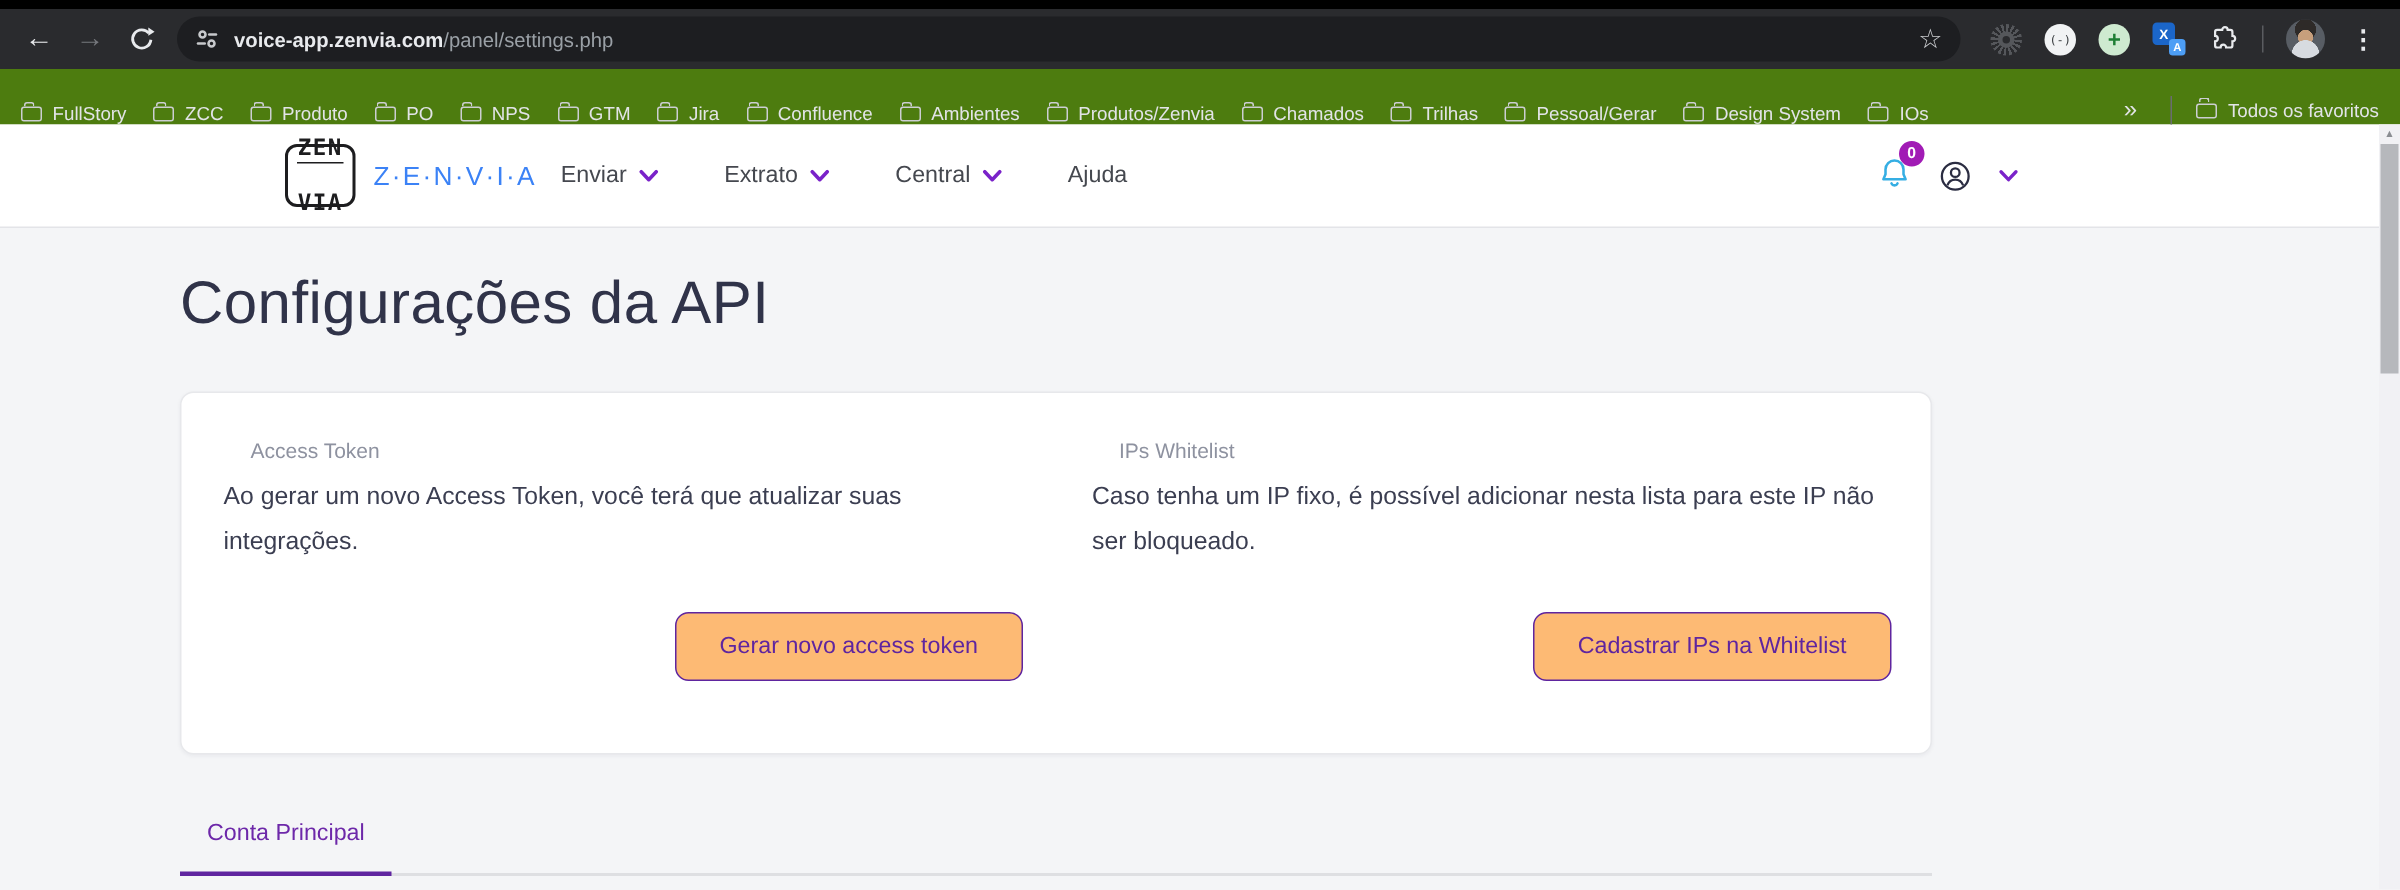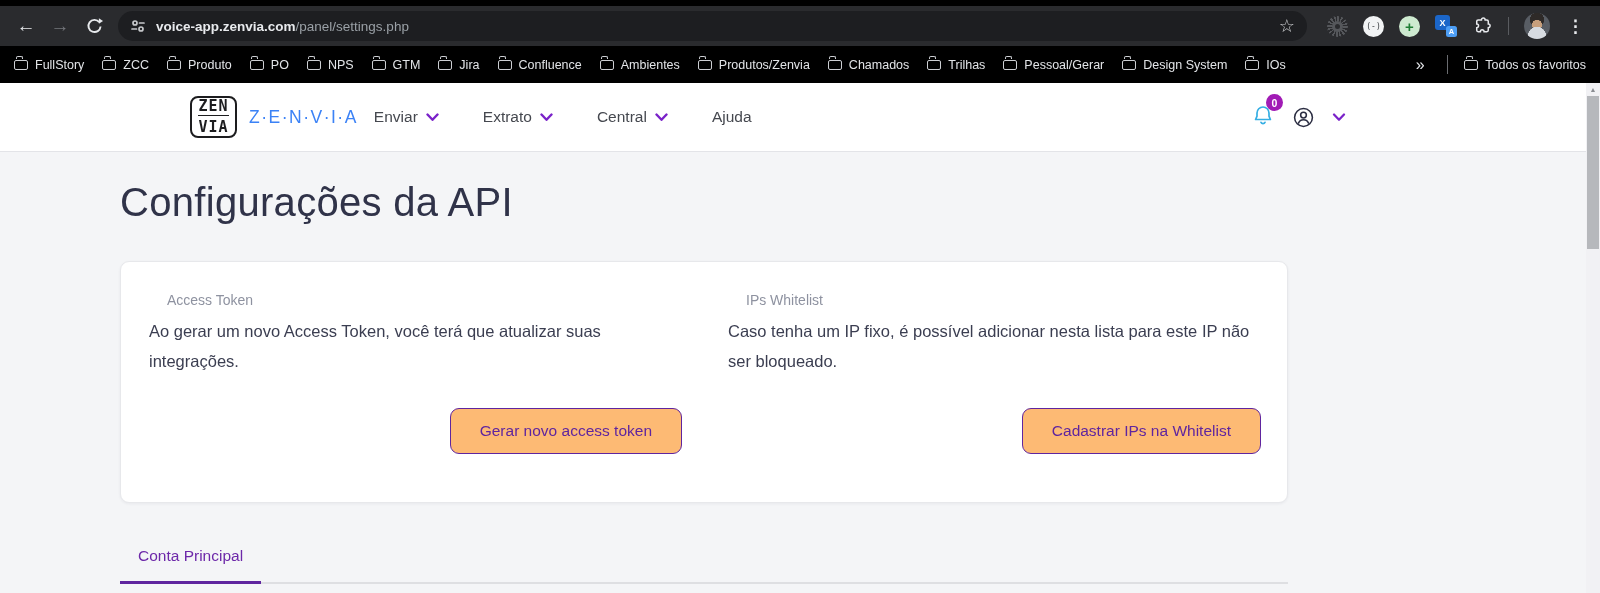--- a/index.html
+++ b/index.html
@@ -69,21 +69,21 @@
     width:26px; height:26px; border-radius:50%;
     background:
       radial-gradient(circle at 50% 88%, #d7dbe0 0 34%, transparent 35%),
       radial-gradient(circle at 50% 46%, #c79f7c 0 26%, transparent 27%),
       radial-gradient(circle at 50% 26%, #2e2a28 0 30%, transparent 31%),
       #585d64;
   }
   .menu-dots { color:#e8eaed; font-size:17px; font-weight:bold; padding:0 2px; }
   
   .bookmarks {
-    height:37px; background:#000000; display:flex; align-items:center;
+    height:37px; background:#4d7c0f; display:flex; align-items:flex-end;
     padding:0 14px; gap:18px; color:#e2e4e7; font-size:12.5px; white-space:nowrap;
   }
   .bm { display:flex; align-items:center; gap:7px; cursor:pointer; }
   .folder { width:14px; height:10px; border:1.5px solid #ccced2; border-radius:2px; position:relative; flex:0 0 auto; }
   .folder::before {
     content:""; position:absolute; top:-4.5px; left:0.5px; width:5px; height:2px;
     border:1.5px solid #ccced2; border-bottom:none; border-radius:2px 2px 0 0;
   }
   .bm-right { margin-left:auto; display:flex; align-items:center; gap:16px; }
   .overflow-ch { font-size:16px; color:#e2e4e7; padding:0 6px; }
@@ -92,21 +92,21 @@
   .appheader {
     height:69px; background:#fff; border-bottom:1px solid #e3e4e8;
     display:flex; align-items:center; padding:0 254px 0 190px;
   }
   .logo-box {
     width:47px; height:42px; border:2.5px solid #1d1d1f; border-radius:8px;
     display:flex; flex-direction:column; align-items:center; justify-content:center;
     font-family:"DejaVu Sans Mono", monospace; font-weight:bold; font-size:15px;
     line-height:1.15; color:#1d1d1f; letter-spacing:1px; flex:0 0 auto;
   }
-  .logo-box .row2 { border-top:1.5px solid #1d1d1f; padding-top:3px; }
+  .logo-box .row2 { border-top:1.5px solid #1d1d1f; padding-top:18px; }
   .wordmark {
     margin-left:12px; font-size:17.5px; letter-spacing:1.5px; color:#3b82f6;
     font-weight:500; flex:0 0 auto;
   }
   .mainnav { display:flex; align-items:center; gap:44px; margin-left:16px; }
   .nav-item { display:flex; align-items:center; gap:8px; font-size:15.5px; color:#45484f; cursor:pointer; }
   .hdr-right { margin-left:auto; display:flex; align-items:center; gap:17px; }
   .bell-wrap { position:relative; }
   .badge {
     position:absolute; top:-9px; right:-8px; min-width:17px; height:17px; border-radius:50%;

